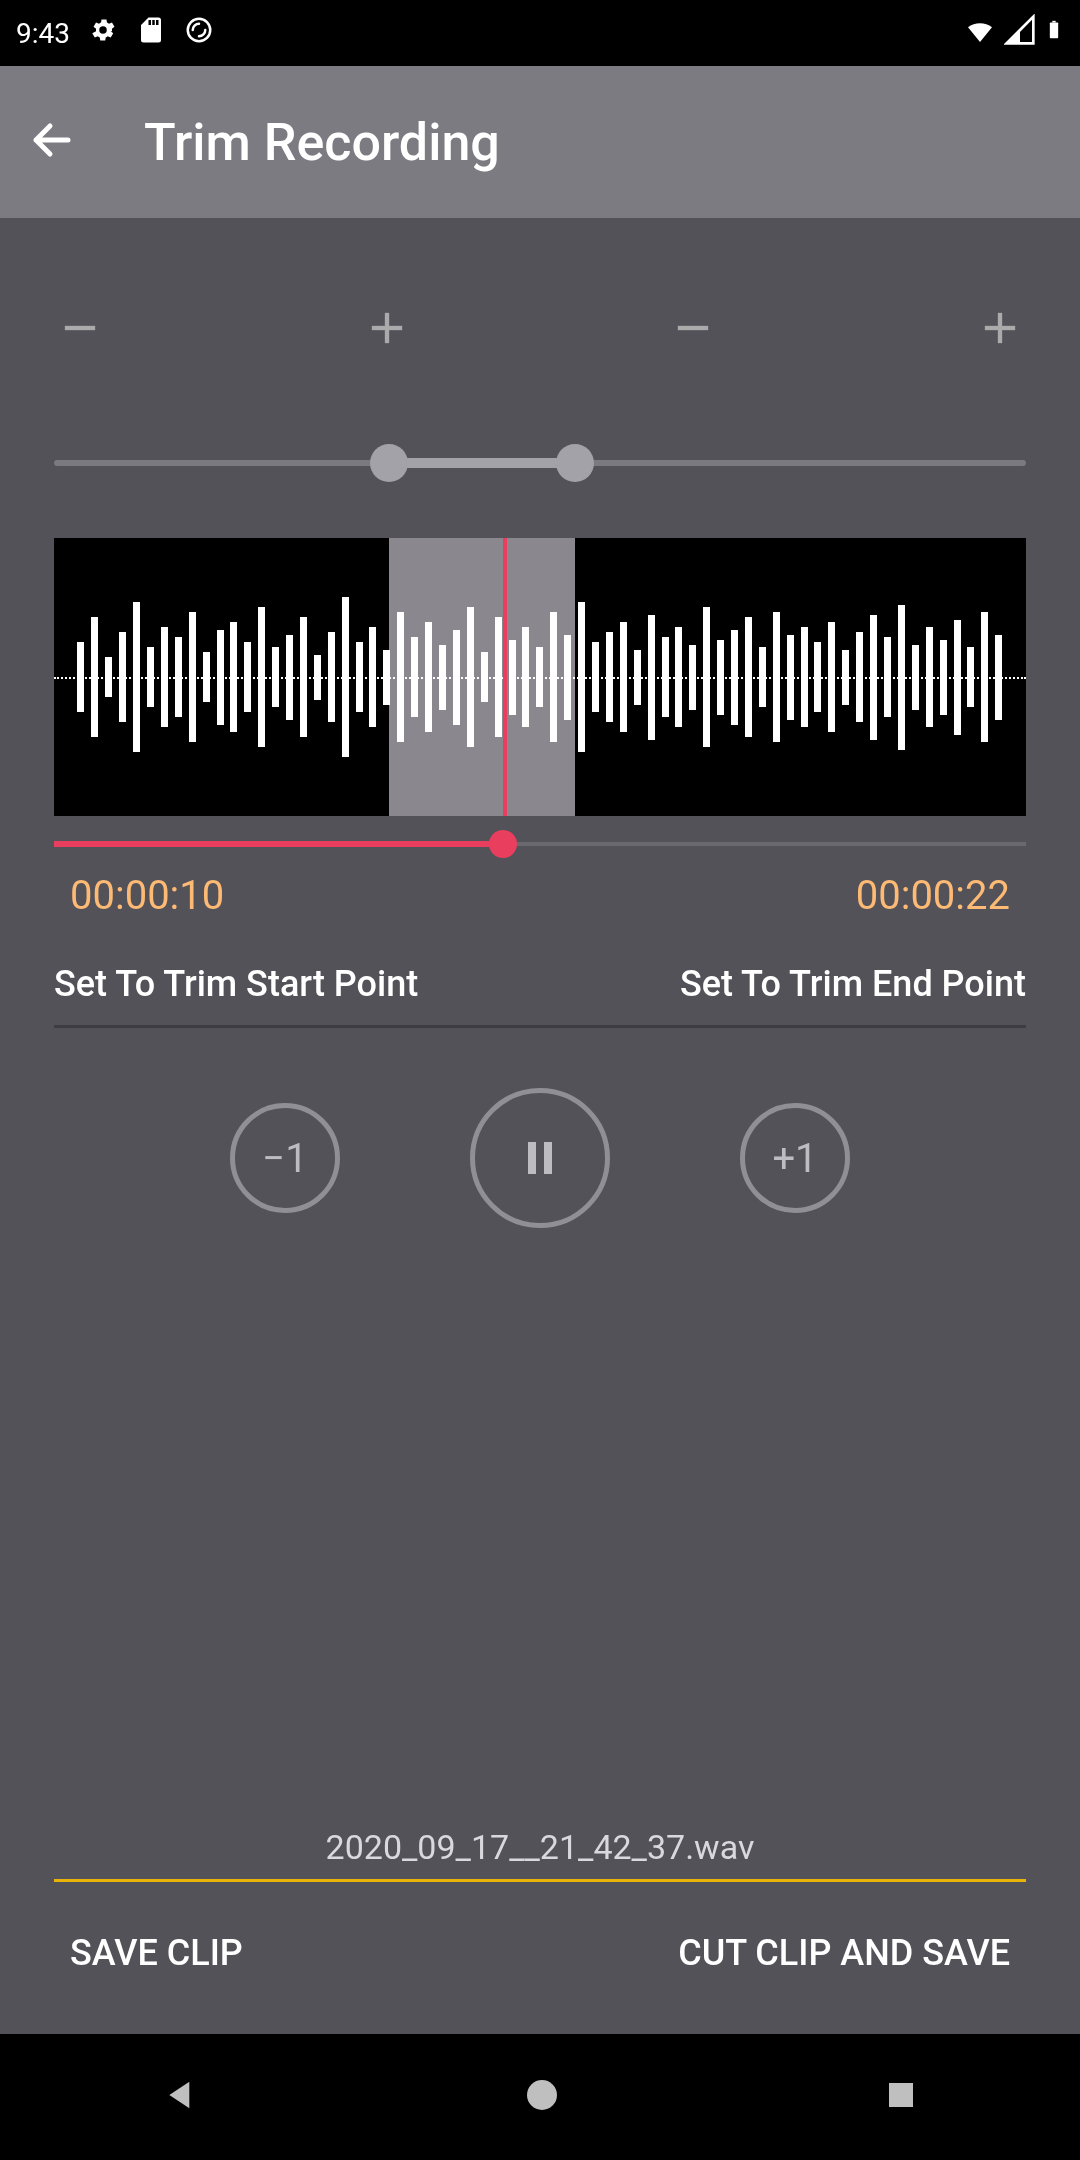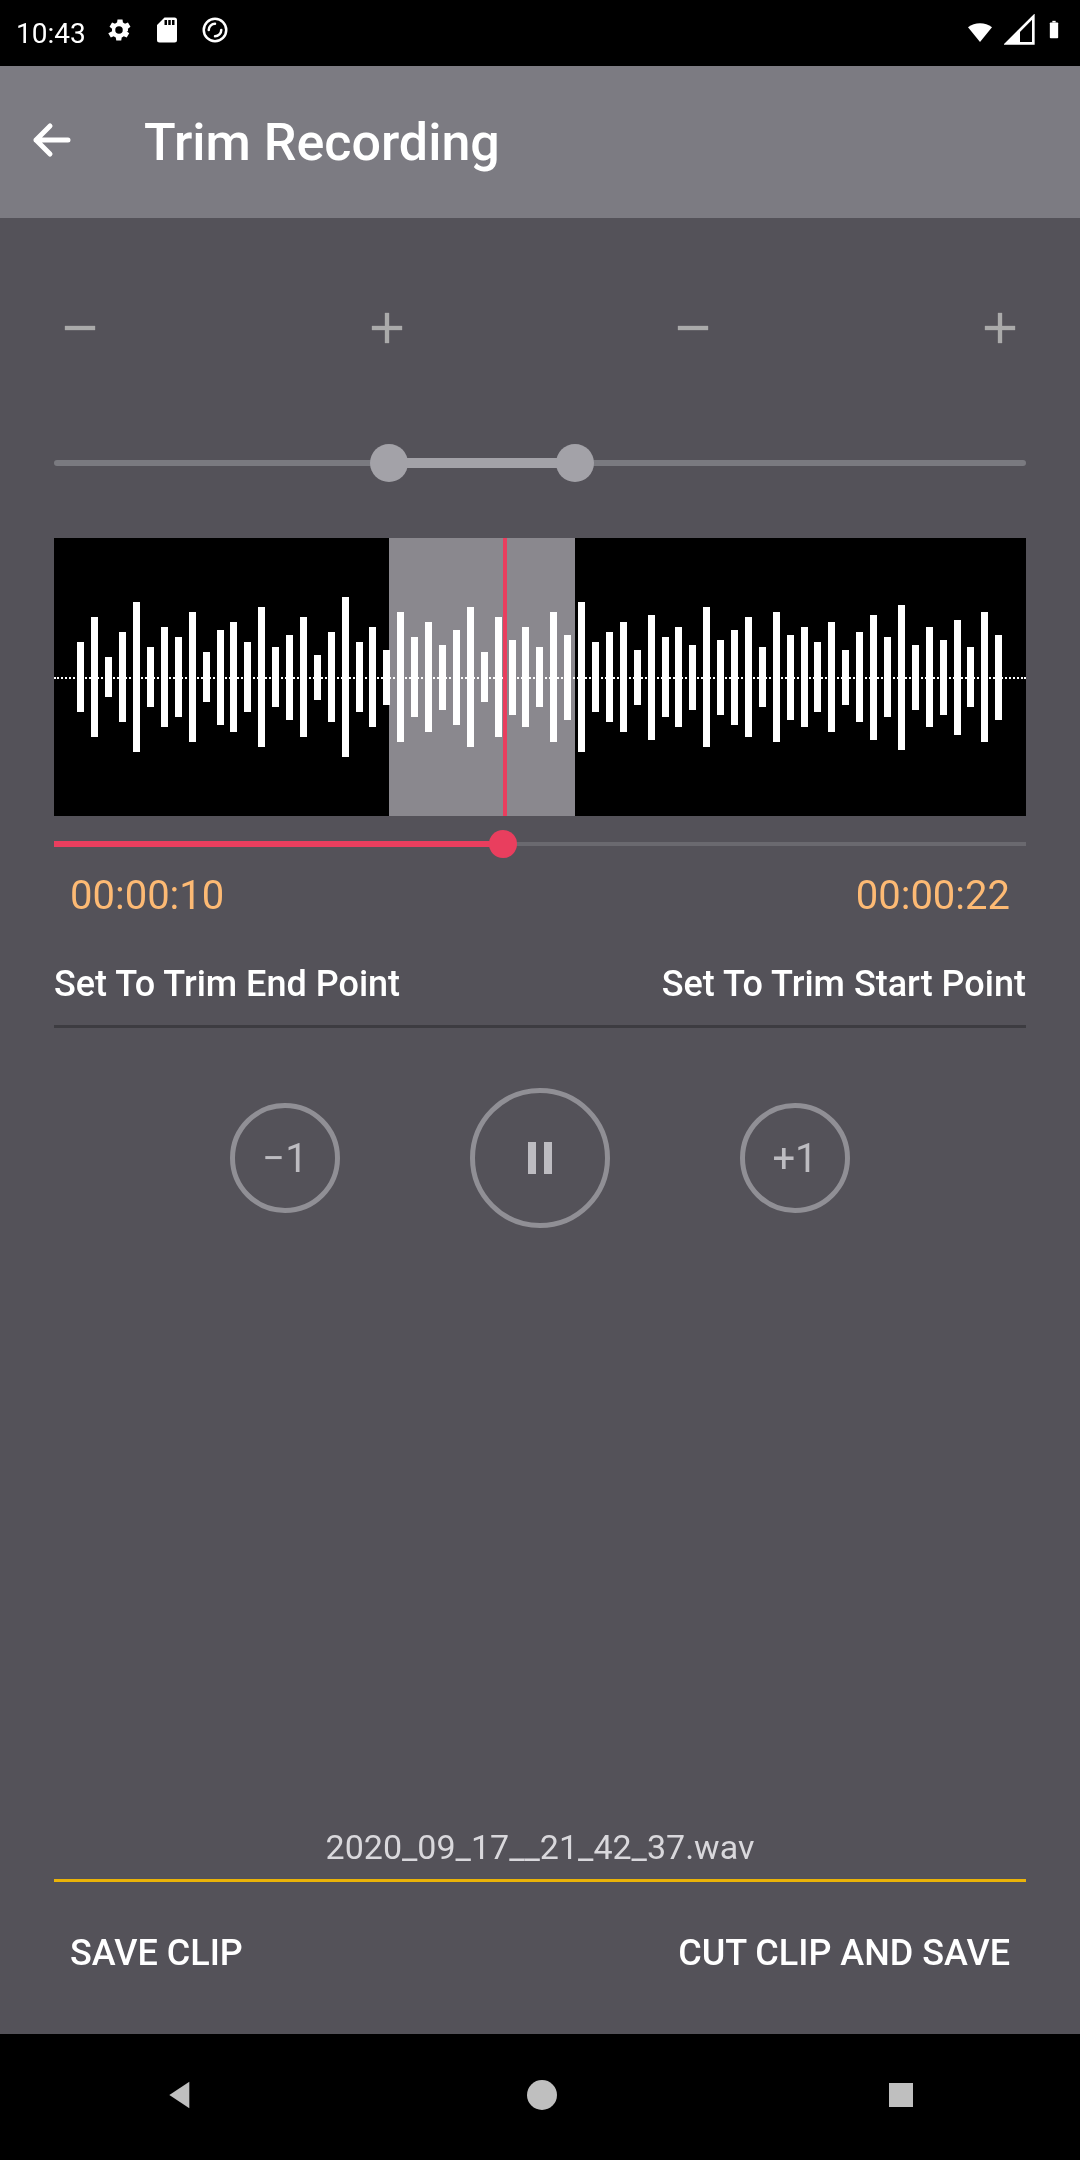--- a/index.html
+++ b/index.html
@@ -76,21 +76,21 @@
   
   .nav-bar { height: 126px; background: #000; display: flex; align-items: center; justify-content: space-around; }
 </style>
 </head>
 <body>
 
 <div class="screen">
 
   <div class="status-bar">
     <div class="status-left">
-      <span>10:43</span>
+      <span>9:43</span>
       <span><svg viewBox="0 0 24 24" width="30" height="30" fill="#fff">
             <path d="M19.14 12.94a7 7 0 000-1.88l2.03-1.58-2-3.46-2.39.96a7 7 0 00-1.62-.94l-.36-2.54h-4l-.36 2.54a7 7 0 00-1.62.94l-2.39-.96-2 3.46 2.03 1.58a7 7 0 000 1.88L3.43 14.5l2 3.46 2.39-.96c.5.38 1.05.7 1.62.94l.36 2.54h4l.36-2.54c.57-.24 1.12-.56 1.62-.94l2.39.96 2-3.46-2.03-1.56zM12 15a3 3 0 110-6 3 3 0 010 6z"></path>
           </svg></span>
       <span><svg viewBox="0 0 24 24" width="30" height="30" fill="#fff">
             <path d="M18 2h-8L4 8v12a2 2 0 002 2h12a2 2 0 002-2V4a2 2 0 00-2-2zm-6 6h-2V4h2v4zm3 0h-2V4h2v4zm3 0h-2V4h2v4z"></path>
           </svg></span>
       <span><svg viewBox="0 0 24 24" width="30" height="30" fill="none" stroke="#fff" stroke-width="2">
             <circle cx="12" cy="12" r="9"></circle>
             <path d="M12 7a5 5 0 00-5 5m5 5a5 5 0 005-5" stroke-linecap="round"></path>
           </svg></span>
@@ -234,22 +234,22 @@
     <div class="prog-fill" id="prog-fill" style="width: 46.2%;"></div>
     <div class="prog-thumb" id="prog-thumb" style="left: 46.2%;"></div>
   </div>
 
   <div class="time-row">
     <span>00:00:10</span>
     <span>00:00:22</span>
   </div>
 
   <div class="set-row">
+    <span>Set To Trim Start Point</span>
     <span>Set To Trim End Point</span>
-    <span>Set To Trim Start Point</span>
   </div>
 
   <div class="play-row">
     <div class="circ-btn circ-small">−1</div>
     <div class="circ-btn circ-big">
       <svg viewBox="0 0 24 24" width="48" height="48" fill="#bdbcc1">
           <rect x="6" y="4" width="4" height="16"></rect>
           <rect x="14" y="4" width="4" height="16"></rect>
         </svg>
     </div>

